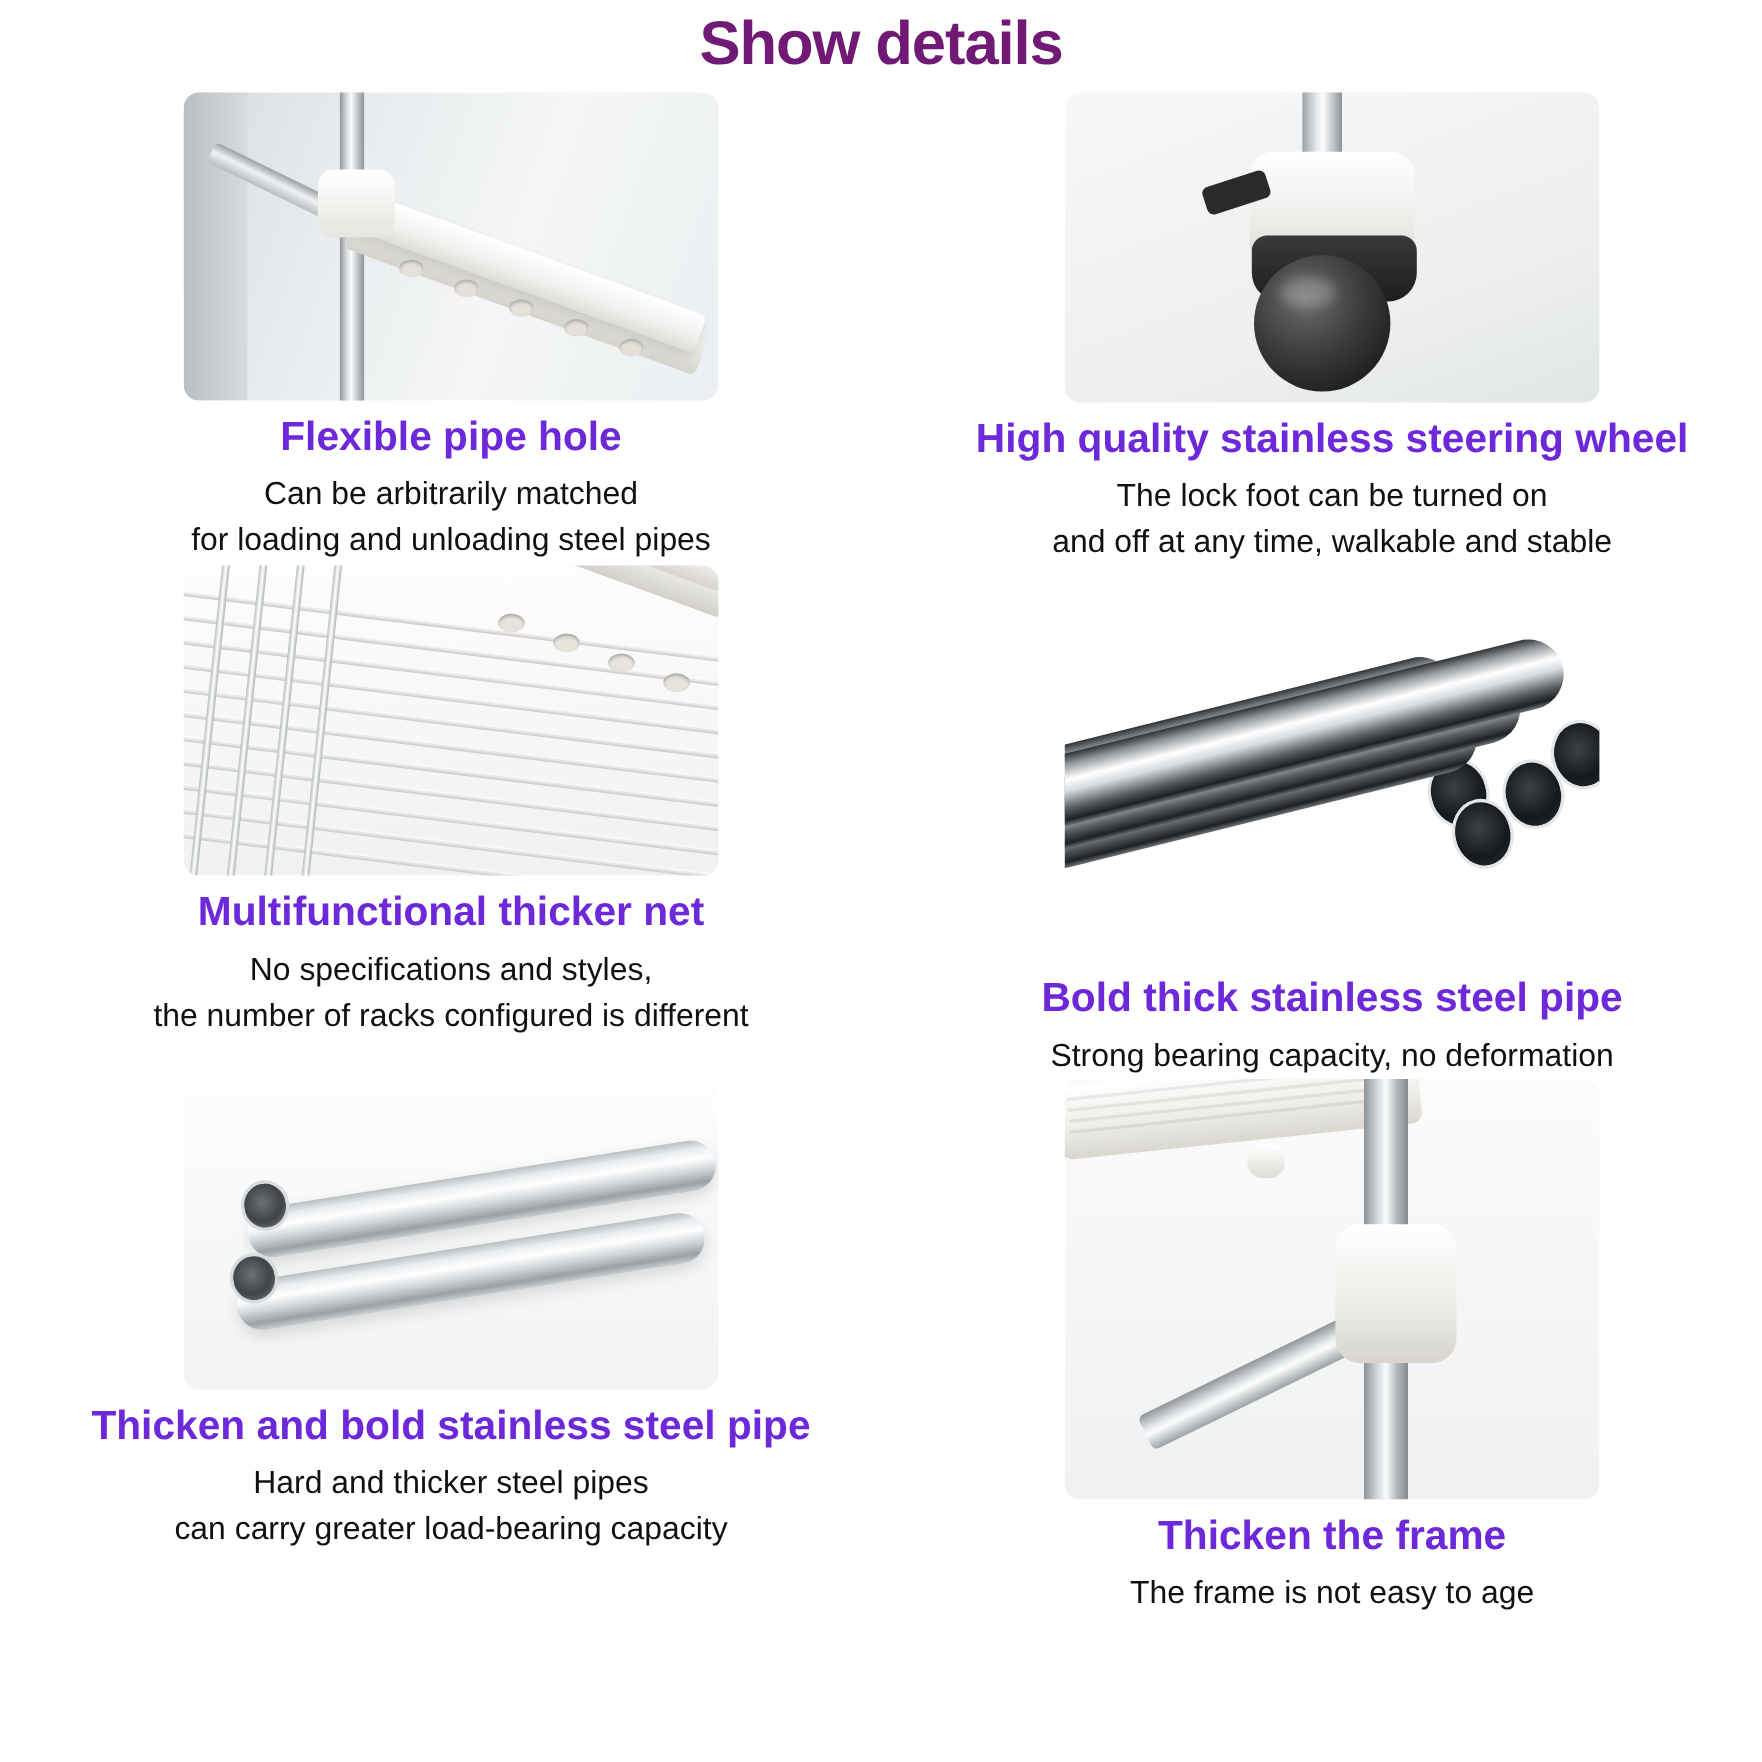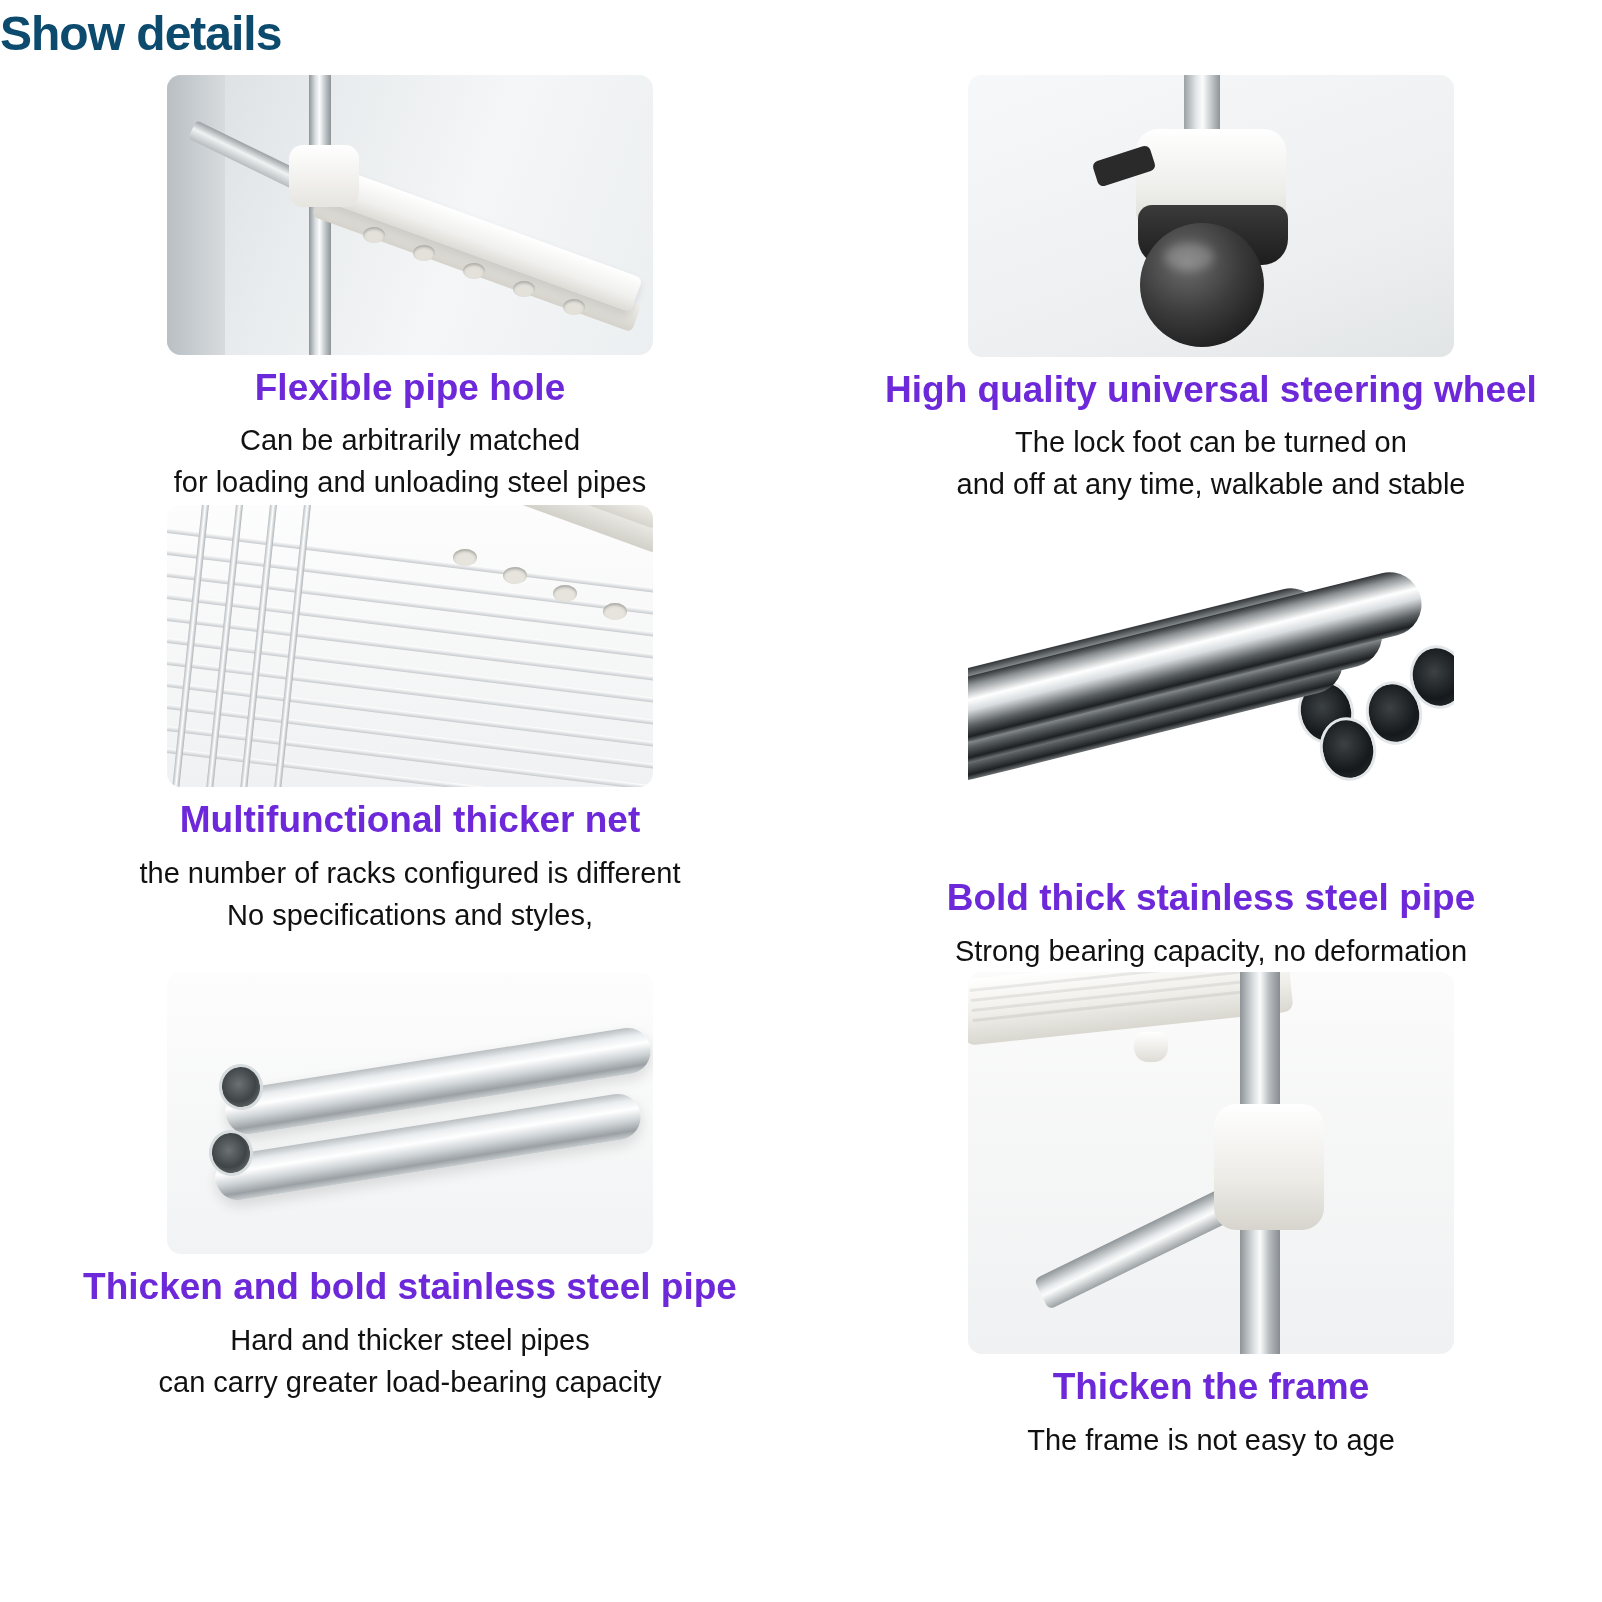--- a/index.html
+++ b/index.html
@@ -14,26 +14,26 @@
     color: #111111;
     overflow: hidden;
   }
   .page {
     position: relative;
     width: 1602px;
     height: 1602px;
     background: #ffffff;
   }
   .page-title {
-    text-align: left;
-    font-size: 48px;
+    text-align: center;
+    font-size: 56px;
     font-weight: 700;
     letter-spacing: -1px;
     margin: 8px 0 14px 0;
-    color: #0c4a6e;
+    color: #701a75;
     line-height: 1.1;
   }
   .grid {
     display: grid;
     grid-template-columns: 820px 782px;
     column-gap: 0px;
     padding: 0 0px;
   }
   .cell {
     position: relative;
@@ -281,21 +281,21 @@
 
     <div class="cell">
       <div class="photo ph2">
         <div class="leg"></div>
         <div class="hub"></div>
         <div class="lever"></div>
         <div class="fork"></div>
         <div class="wheel"></div>
         <div class="wheel-shine"></div>
       </div>
-      <div class="cap-title">High quality universal steering wheel</div>
+      <div class="cap-title">High quality stainless steering wheel</div>
       <div class="cap-line">The lock foot can be turned on</div>
       <div class="cap-line">and off at any time, walkable and stable</div>
     </div>
 
     <div class="cell">
       <div class="photo ph3">
         <div class="wire" style="top:18px; transform:rotate(7deg);"></div>
         <div class="wire" style="top:40px; transform:rotate(7deg);"></div>
         <div class="wire" style="top:62px; transform:rotate(7deg);"></div>
         <div class="wire" style="top:84px; transform:rotate(7deg);"></div>
@@ -311,22 +311,22 @@
         <div class="crossrail" style="left:104px; top:-10px; transform:rotate(6deg);"></div>
         <div class="crossrail" style="left:138px; top:-10px; transform:rotate(6deg);"></div>
         <div class="whitebar2"></div>
         <div class="whitebar"></div>
         <div class="hole" style="left:286px;top:44px;"></div>
         <div class="hole" style="left:336px;top:62px;"></div>
         <div class="hole" style="left:386px;top:80px;"></div>
         <div class="hole" style="left:436px;top:98px;"></div>
       </div>
       <div class="cap-title">Multifunctional thicker net</div>
+      <div class="cap-line">No specifications and styles,</div>
       <div class="cap-line">the number of racks configured is different</div>
-      <div class="cap-line">No specifications and styles,</div>
     </div>
 
     <div class="cell">
       <div class="photo ph5">
         <div class="p" style="left:-40px; top:124px; width:400px; transform:rotate(-14deg);"></div>
         <div class="c" style="left:330px; top:175px; transform:rotate(-14deg);"></div>
         <div class="p" style="left:-40px; top:168px; width:420px; transform:rotate(-14deg);"></div>
         <div class="c" style="left:352px; top:212px; transform:rotate(-14deg);"></div>
         <div class="p" style="left:-40px; top:146px; width:460px; transform:rotate(-14deg);"></div>
         <div class="c" style="left:398px; top:176px; transform:rotate(-14deg);"></div>

